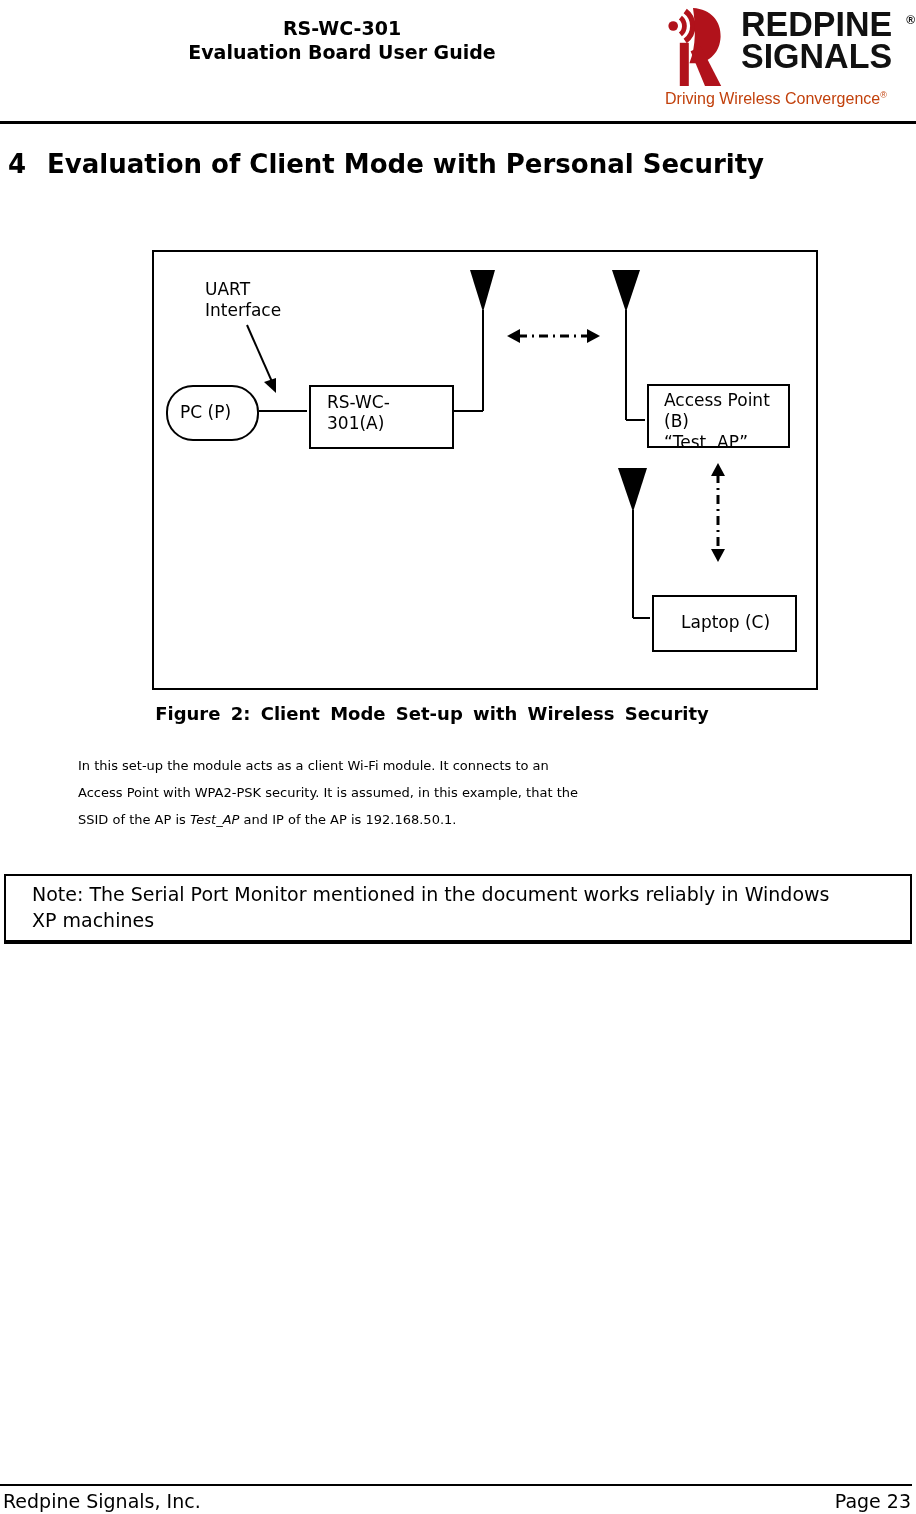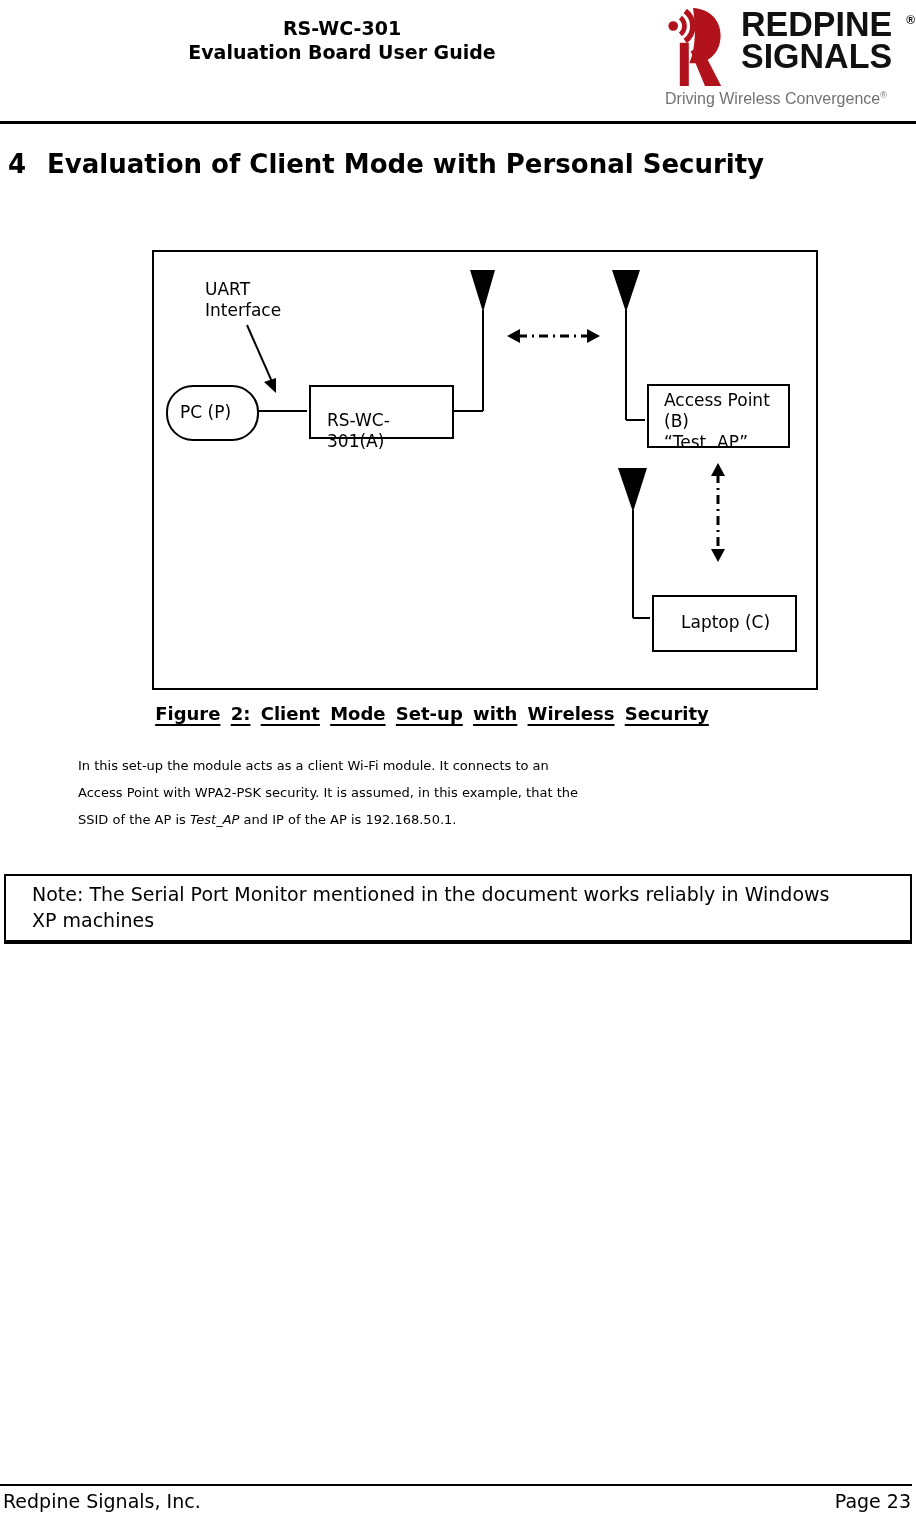--- a/index.html
+++ b/index.html
@@ -20,54 +20,54 @@
     font-family:"Liberation Sans", sans-serif; font-weight:bold;
     font-size:34px; line-height:31px; letter-spacing:0px; color:#111;
     transform:scaleY(1.04); transform-origin:left top; white-space:nowrap;
   }
   .logo-reg {
     position:absolute; right:-6px; top:-4px; font-size:12px; font-weight:bold; color:#111;
     font-family:"Liberation Sans", sans-serif;
   }
   .logo-tagline {
     position:absolute; left:20px; top:84px; width:244px;
-    font-family:"Liberation Sans", sans-serif; font-size:16px; color:#737373; white-space:nowrap;
+    font-family:"Liberation Sans", sans-serif; font-size:16px; color:#c2410c; white-space:nowrap;
   }
   .logo-tagline sup { font-size:9px; }
   .header-rule { position:absolute; left:0; top:121px; width:916px; height:3px; background:#000; }
   
   .section-heading {
     position:absolute; left:8px; top:149px; width:900px;
     font-size:26px; font-weight:bold; white-space:nowrap;
   }
   .section-heading .num { margin-right:21px; }
   
   .figure-box {
     position:absolute; left:152px; top:250px; width:666px; height:440px;
     border:2px solid #000; background:#fff;
   }
   .figure-box svg { position:absolute; left:0; top:0; }
   .node {
     position:absolute; border:2px solid #000; background:#fff;
     font-size:17px; line-height:21px; white-space:pre-wrap;
   }
   .node-pc     { left:12px;  top:133px; width:93px;  height:56px; padding:15px 0 0 12px;border-radius:27px; }
-  .node-module { left:155px; top:133px; width:145px; height:54px; padding:23px 0 0 16px; }
+  .node-module { left:155px; top:133px; width:145px; height:64px; padding:5px 0 0 16px; }
   .node-ap     { left:493px; top:132px; width:143px; height:64px; padding:4px 0 0 15px; }
   .node-laptop { left:498px; top:343px; width:145px; height:57px; padding:15px 0 0 27px; }
   .uart-label {
     position:absolute; left:51px; top:27px; font-size:17px; line-height:21px; white-space:pre-wrap;
   }
   
   .figure-caption {
     position:absolute; left:92px; top:703px; width:680px; text-align:center;
     font-size:18px; font-weight:bold; white-space:nowrap;
   }
   .capw {
-    text-decoration:underline; text-decoration-thickness:2px; text-underline-offset:4px;
+    text-decoration-thickness:2px; text-underline-offset:4px;
     margin-right:4px;
   }
   .capw:last-child { margin-right:0; }
   
   .body-par {
     position:absolute; left:78px; top:752px; width:832px;
     font-size:13px; line-height:27px;
   }
   .body-par .it { font-style:italic; }
   

